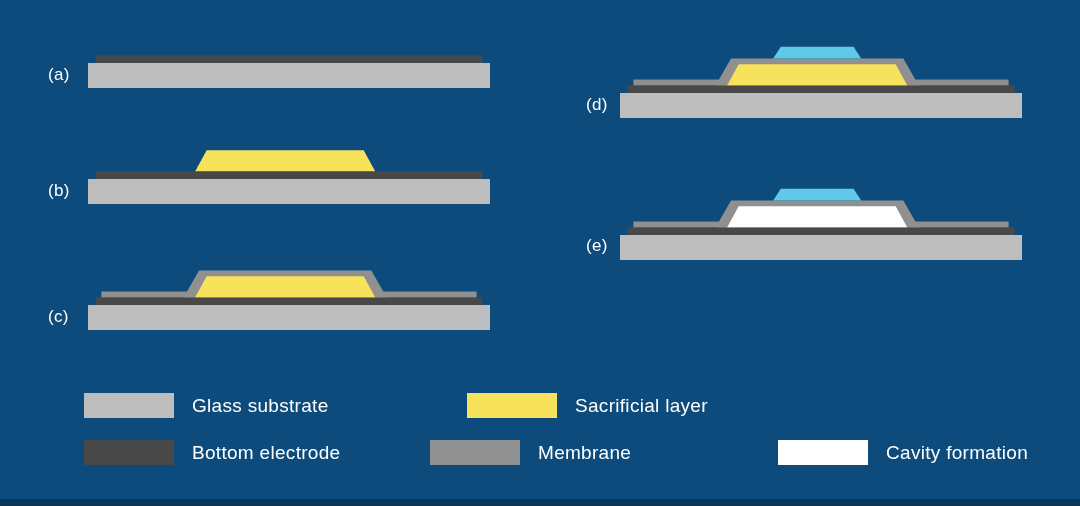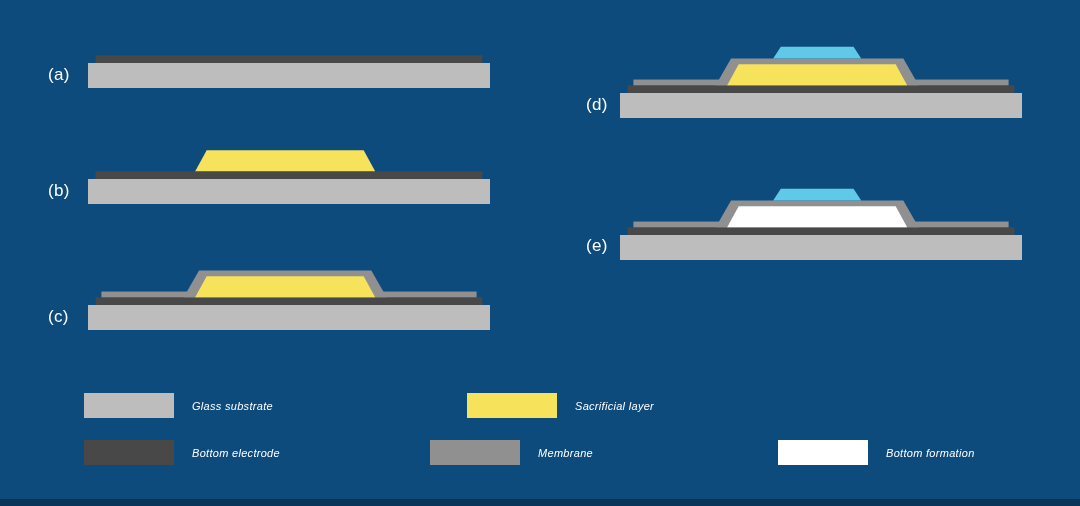--- a/index.html
+++ b/index.html
@@ -40,24 +40,23 @@
     height: 25px;
   }
   .swatch {
     width: 90px;
     height: 25px;
     flex: 0 0 auto;
     margin-right: 18px;
   }
   .legend-label {
     color: var(--text, #ffffff);
-    font-size: 11px;
+    font-size: 19px;
     letter-spacing: 0.3px;
     white-space: nowrap;
-    font-style: italic;
   }
   #legend-glass       { left: 84px;  top: 393px; }
   #legend-bottom      { left: 84px;  top: 440px; }
   #legend-sacrificial { left: 430px; top: 393px; margin-left: 37px; }
   #legend-membrane    { left: 430px; top: 440px; }
   #legend-top         { left: 778px; top: 393px; }
   #legend-cavity      { left: 778px; top: 440px; }
 
   .footer-strip {
     position: absolute;
@@ -126,17 +125,17 @@
   <div class="legend-item" id="legend-sacrificial">
     <span class="swatch" style="background: rgb(247, 226, 92);"></span>
     <span class="legend-label">Sacrificial layer</span>
   </div>
   <div class="legend-item" id="legend-membrane">
     <span class="swatch" style="background: rgb(144, 144, 144);"></span>
     <span class="legend-label">Membrane</span>
   </div>
   <div class="legend-item" id="legend-cavity">
     <span class="swatch" style="background: rgb(255, 255, 255);"></span>
-    <span class="legend-label">Bottom formation</span>
+    <span class="legend-label">Cavity formation</span>
   </div>
 
   <div class="footer-strip"></div>
 </div>
 
 </body></html>

